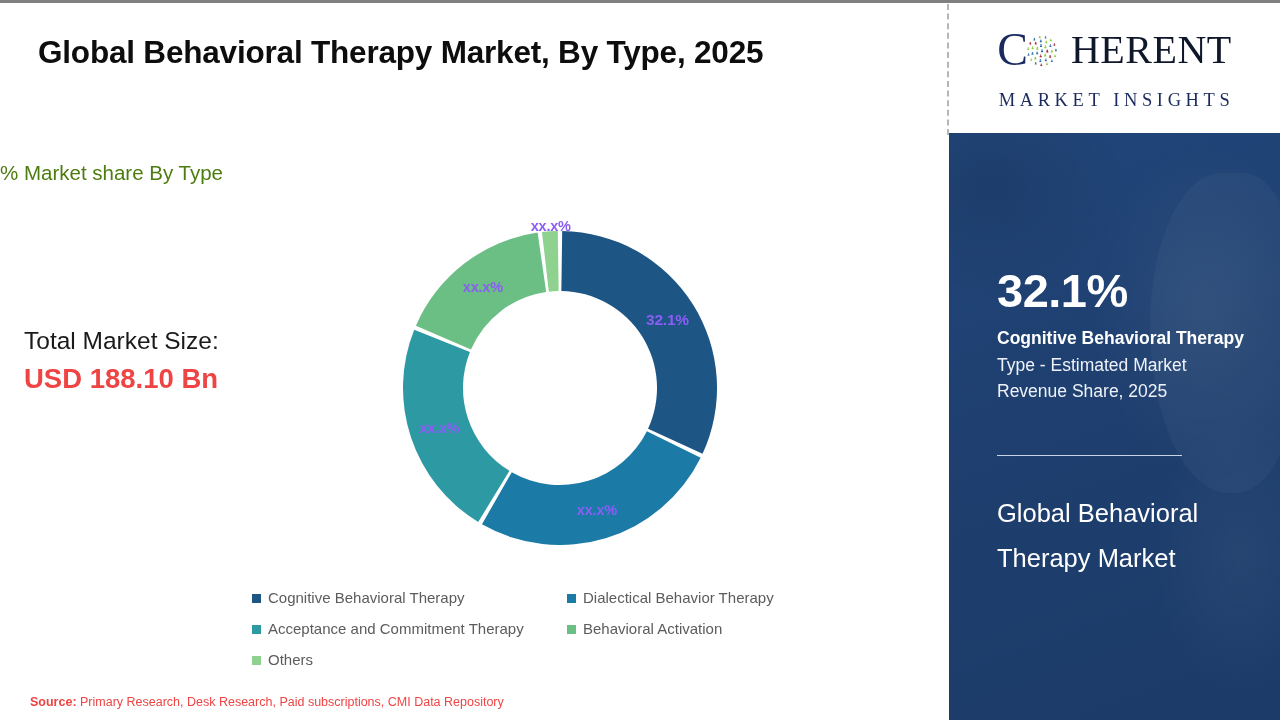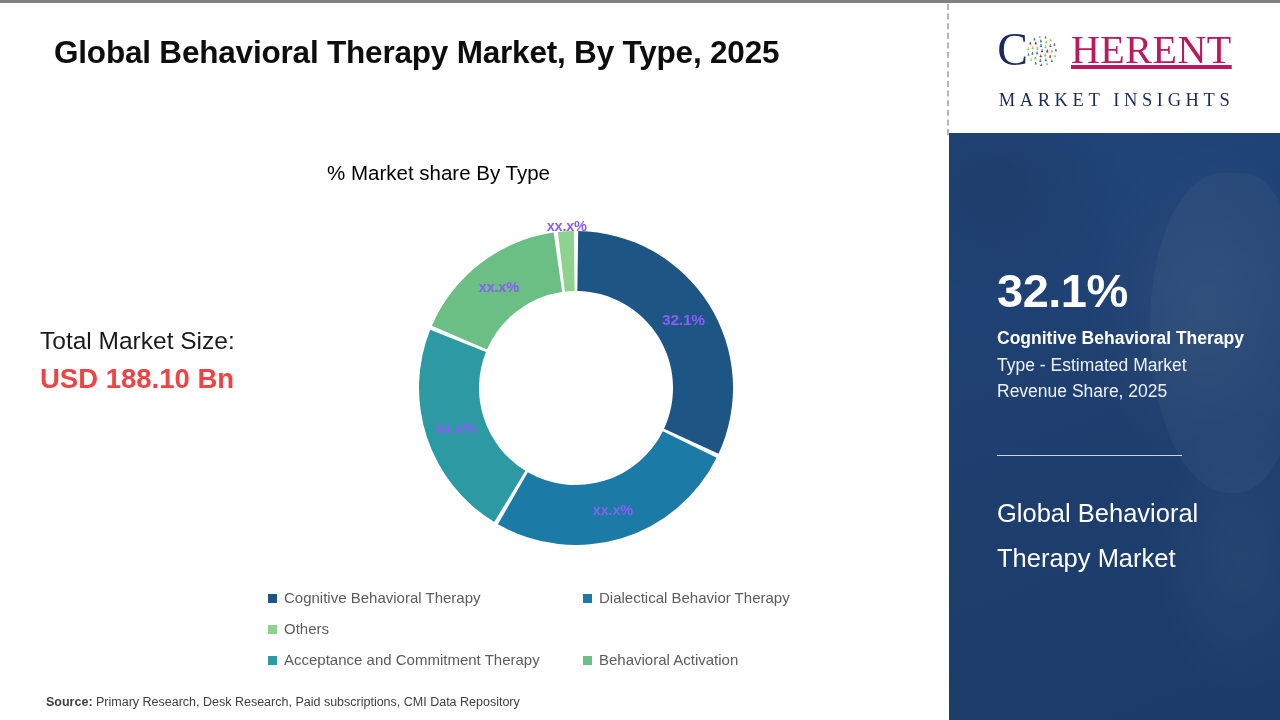--- a/index.html
+++ b/index.html
@@ -25,21 +25,21 @@
   
   .v-dash {
     position: absolute;
     left: 947px; top: 4px;
     width: 0; height: 131px;
     border-left: 2px dashed #b6b6b6;
   }
 
   
   .left-panel {
-    position: absolute; left: 16px; top: 3px;
+    position: absolute; left: 0; top: 3px;
     width: 948px; height: 717px;
     background: #ffffff;
   }
 
   .title {
     position: absolute;
     left: 38px; top: 31px;
     width: 890px;
     font-size: 31.5px;
     font-weight: bold;
@@ -47,23 +47,22 @@
     letter-spacing: -0.2px;
     font-stretch: condensed;
     line-height: 1.15;
     white-space: nowrap;
   }
 
   .chart-subtitle {
     position: absolute;
     left: 0; top: 158px;
     width: 845px;
-    text-align: center;
     font-size: 20.5px;
-    color: #000000;
+    color: #4d7c0f;
     font-weight: 400;
   }
   .chart-subtitle-inner { display: inline-block; }
 
   .total-label {
     position: absolute;
     left: 24px; top: 324px;
     font-size: 24.5px;
     color: #1a1a1a;
     font-weight: 400;
@@ -125,21 +124,21 @@
     font-size: 15px;
     color: #5c5c5c;
     font-weight: 400;
   }
 
   
   .source {
     position: absolute;
     left: 30px; top: 692px;
     font-size: 12.5px;
-    color: #404040;
+    color: #ef4444;
     white-space: nowrap;
   }
   .source b { font-weight: bold; }
 
   
   .logo-box {
     position: absolute;
     left: 949px; top: 3px;
     width: 331px; height: 130px;
     background: #ffffff;
@@ -164,26 +163,25 @@
   }
   .logo-globe {
     width: 34px; height: 34px;
     margin: 0 1px 0 -2px;
     position: relative;
     top: 1px;
   }
   .logo-rest {
     font-family: "Liberation Serif", serif;
     font-size: 40px;
-    color: #be185d;
+    color: #0f172a;
     line-height: 1;
     letter-spacing: 0.5px;
     font-weight: 400;
     margin-left: 11px;
-    text-decoration: underline;
   }
   .logo-sub {
     font-family: "Liberation Serif", serif;
     font-size: 18.5px;
     color: #1b2a5e;
     letter-spacing: 4.6px;
     margin-top: 16px;
     padding-left: 4px;
     font-weight: 400;
   }
@@ -298,33 +296,33 @@
           <div class="legend-item col1">
             <span class="swatch" style="background: rgb(29, 85, 133);"></span>
             <span class="legend-text">Cognitive Behavioral Therapy</span>
           </div>
           <div class="legend-item">
             <span class="swatch" style="background: rgb(27, 123, 166);"></span>
             <span class="legend-text">Dialectical Behavior Therapy</span>
           </div>
         </div>
         <div class="legend-row">
-          <div class="legend-item">
-            <span class="swatch" style="background: rgb(143, 209, 143);"></span>
-            <span class="legend-text">Others</span>
-          </div>
-        </div>
-        <div class="legend-row">
           <div class="legend-item col1">
             <span class="swatch" style="background: rgb(45, 154, 163);"></span>
             <span class="legend-text">Acceptance and Commitment Therapy</span>
           </div>
           <div class="legend-item">
             <span class="swatch" style="background: rgb(108, 191, 132);"></span>
             <span class="legend-text">Behavioral Activation</span>
+          </div>
+        </div>
+        <div class="legend-row">
+          <div class="legend-item">
+            <span class="swatch" style="background: rgb(143, 209, 143);"></span>
+            <span class="legend-text">Others</span>
           </div>
         </div>
       </div>
 
     <div class="source">
       <b>Source:</b><span> Primary Research, Desk Research, Paid subscriptions, CMI Data Repository</span>
     </div>
   </div>
 
   <div class="v-dash"></div>

